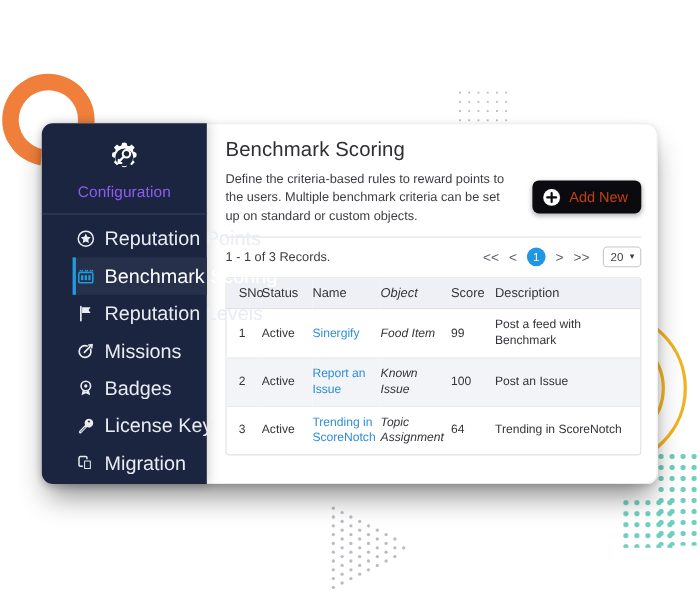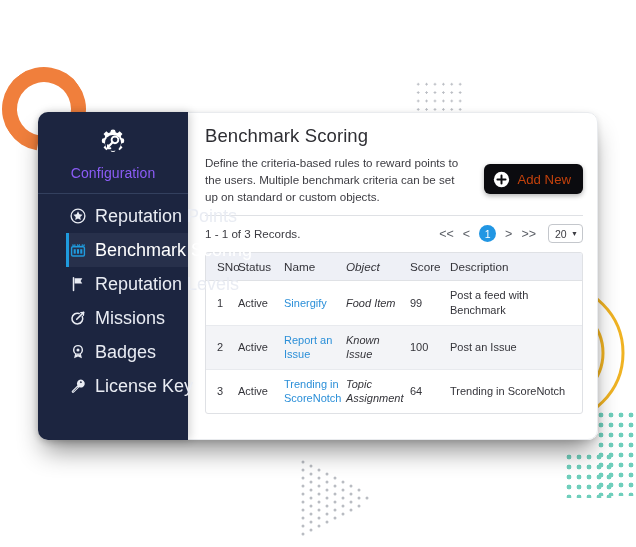--- a/index.html
+++ b/index.html
@@ -360,20 +360,30 @@
       <div class="nav-item">
         <span class="nav-ico">
           <svg width="16" height="16" viewBox="0 0 20 20" xmlns="http://www.w3.org/2000/svg">
             <path fill="#e9ecf3" d="M13.6 2a5 5 0 0 0-4.4 7.3L2.6 15.9a1.6 1.6 0 0 0 0 2.3 1.6 1.6 0 0 0 2.3 0l6.6-6.6A5 5 0 1 0 13.6 2zm0 1.9 1.4 1.5-1.3 1.3-1.5-1.4z"></path>
             <path d="M4 17 L9.6 11.4" stroke="#1c2540" stroke-width="0.9"></path>
           </svg>
         </span>
         <span class="lbl">License Key</span>
       </div>
 
+      <div class="nav-item">
+        <span class="nav-ico">
+          <svg width="16" height="16" viewBox="0 0 20 20" xmlns="http://www.w3.org/2000/svg">
+            <rect x="2.3" y="2.6" width="9" height="11" rx="1.4" fill="none" stroke="#e9ecf3" stroke-width="1.7"></rect>
+            <rect x="7.4" y="6.4" width="9" height="11" rx="1.4" fill="#e9ecf3" stroke="#1c2540" stroke-width="1.3"></rect>
+            <rect x="9.2" y="8.2" width="5.4" height="7.4" fill="#1c2540"></rect>
+          </svg>
+        </span>
+        <span class="lbl">Migration</span>
+      </div>
     </div>
 
     <div id="main">
 
       <div id="page-title">Benchmark Scoring</div>
 
       <div id="subhead-row">
         <div id="page-desc">Define the criteria-based rules to reward points to the users. Multiple benchmark criteria can be set up on standard or custom objects.</div>
         <button id="add-new-btn">
           <span style="display:flex">

